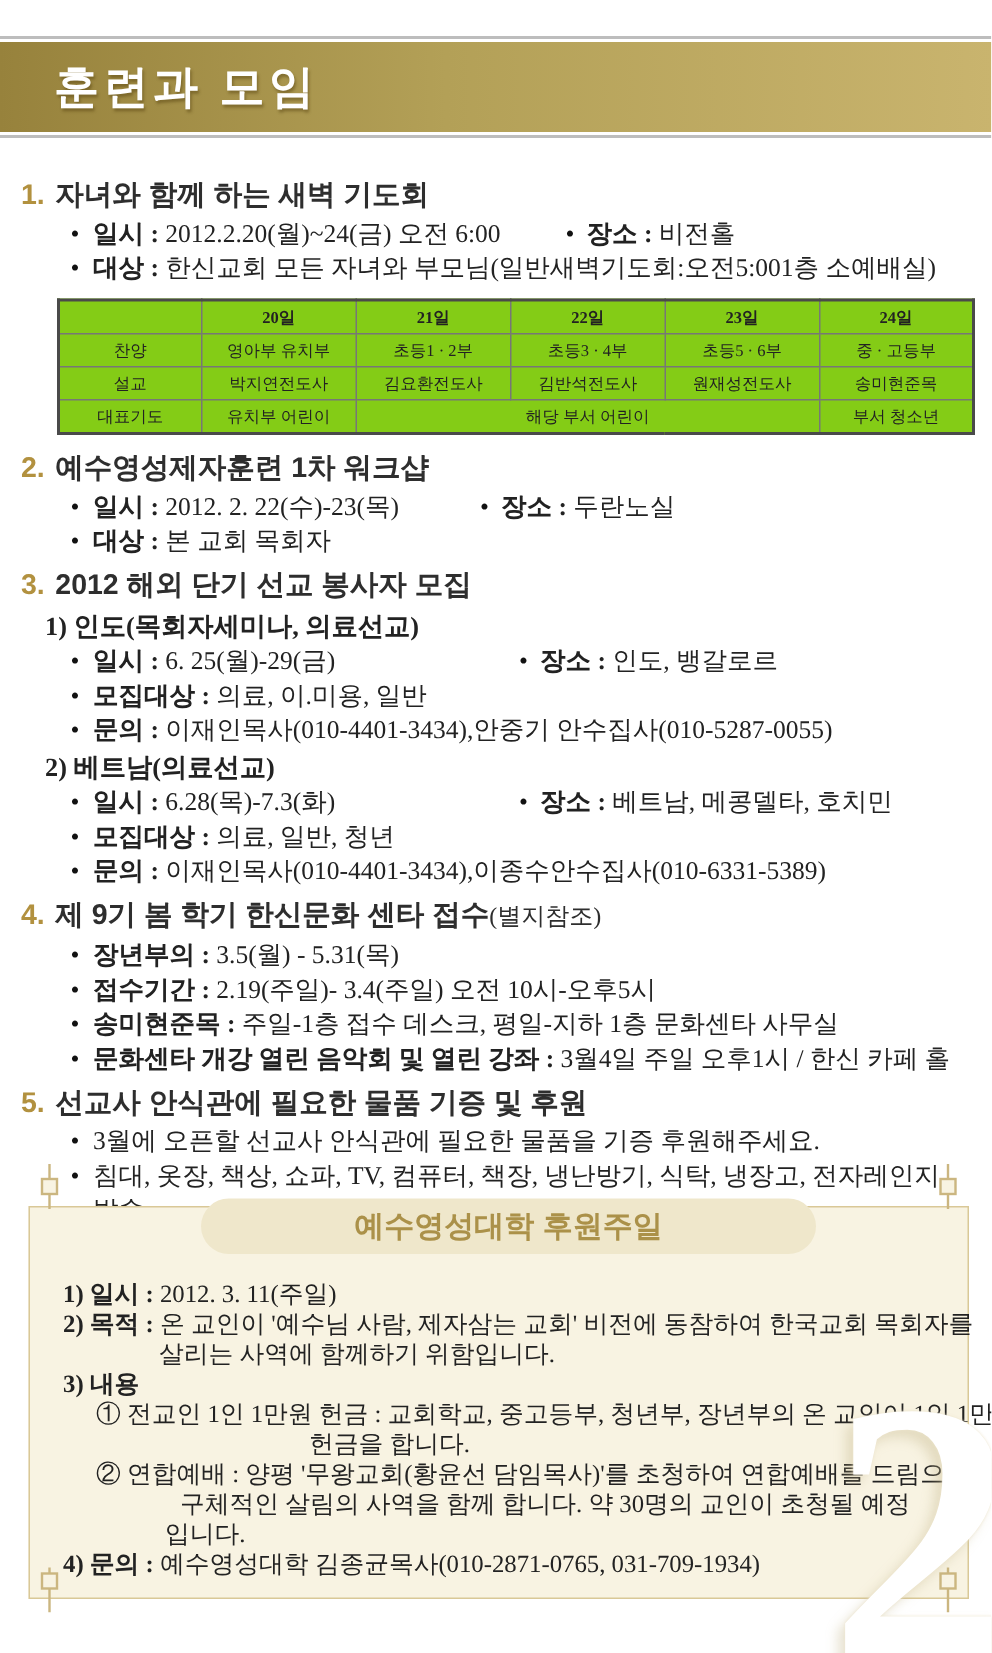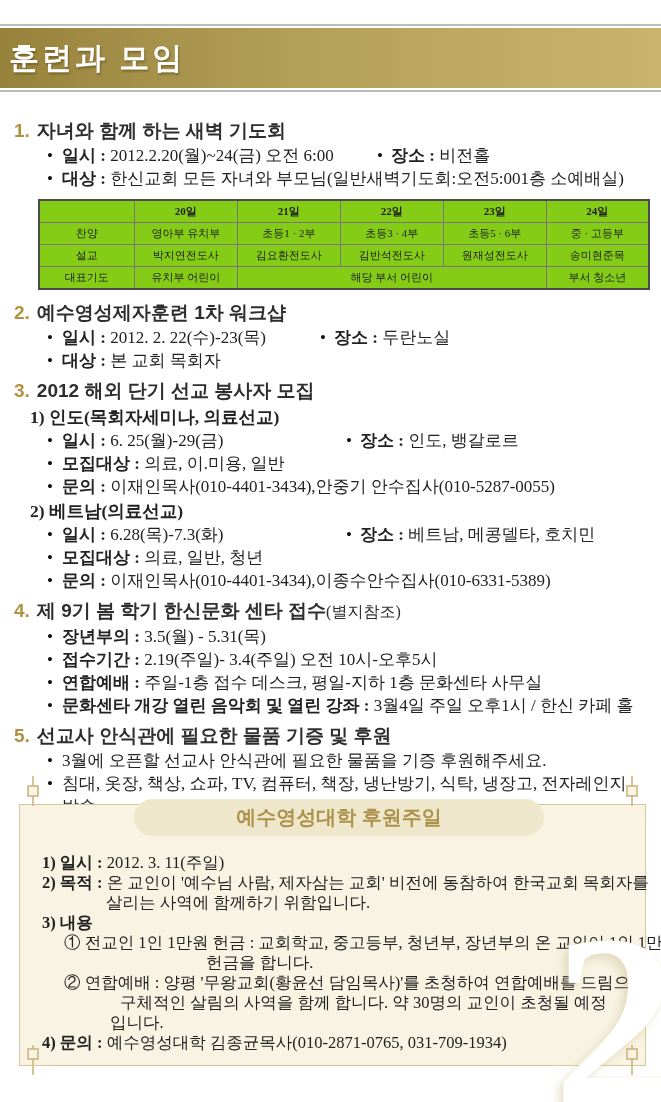--- a/index.html
+++ b/index.html
@@ -6,21 +6,21 @@
   .page{
     position:relative;width:661px;height:1102px;background:#ffffff;overflow:hidden;
     font-family:"Liberation Serif",serif;color:#222;
   }
   .gray-line{position:absolute;left:0;width:661px;height:2px;background:#bdbdbd;}
   .gl-top{top:24px;}
   .gl-bottom{top:90px;}
   .header-bar{
     position:absolute;top:28px;left:0;width:661px;height:60px;
     background:linear-gradient(to right,#97823c 0%,#b3a057 45%,#c9b46e 100%);
-    display:flex;align-items:center;box-sizing:border-box;padding-left:9px;
+    display:flex;align-items:center;box-sizing:border-box;padding-left:36px;
   }
   .header-bar .title{
     font-family:"Liberation Sans",sans-serif;font-weight:bold;font-size:30px;color:#ffffff;
     letter-spacing:3px;text-shadow:1px 2px 2px rgba(80,60,10,0.45);
   }
   .content{position:absolute;top:112px;left:14px;width:636px;}
   .sec-title{
     font-family:"Liberation Sans",sans-serif;font-weight:bold;font-size:19px;line-height:26px;
     color:#2e2e2e;display:flex;margin-top:6px;
   }
@@ -170,21 +170,21 @@
       <span class="sec-num">4.</span>
       <span><span>제 9기 봄 학기 한신문화 센타 접수</span><span class="title-note">(별지참조)</span></span>
     </div>
     <div class="line bullet">
       <span class="bl">장년부의 : </span><span>3.5(월) - 5.31(목)</span>
     </div>
     <div class="line bullet">
       <span class="bl">접수기간 : </span><span>2.19(주일)- 3.4(주일) 오전 10시-오후5시</span>
     </div>
     <div class="line bullet">
-      <span class="bl">연합예배 : </span><span>주일-1층 접수 데스크, 평일-지하 1층 문화센타 사무실</span>
+      <span class="bl">송미현준목 : </span><span>주일-1층 접수 데스크, 평일-지하 1층 문화센타 사무실</span>
     </div>
     <div class="line bullet">
       <span class="bl">문화센타 개강 열린 음악회 및 열린 강좌 : </span><span>3월4일 주일 오후1시 / 한신 카페 홀</span>
     </div>
 
     <div class="sec-title">
       <span class="sec-num">5.</span>
       <span>선교사 안식관에 필요한 물품 기증 및 후원</span>
     </div>
     <div class="line bullet">3월에 오픈할 선교사 안식관에 필요한 물품을 기증 후원해주세요.</div>

